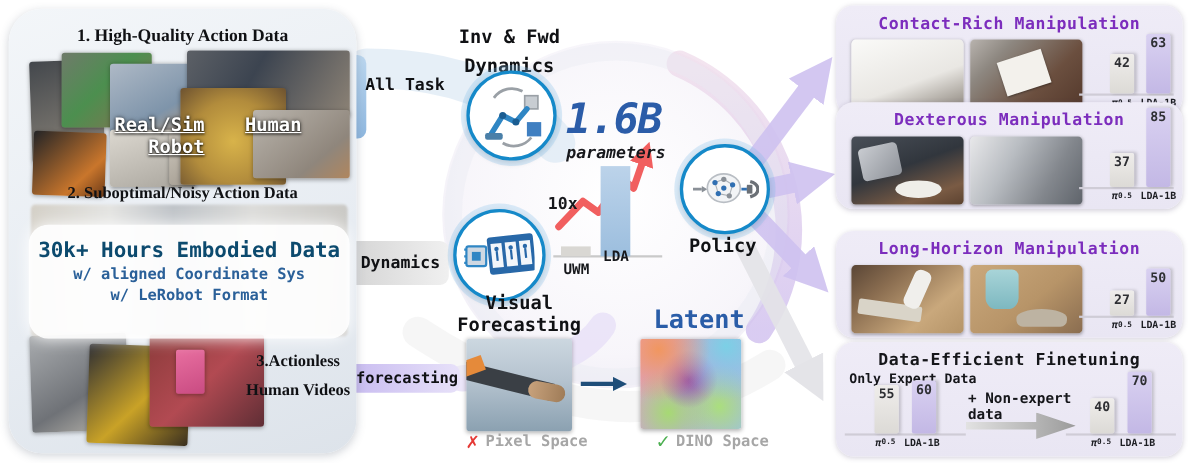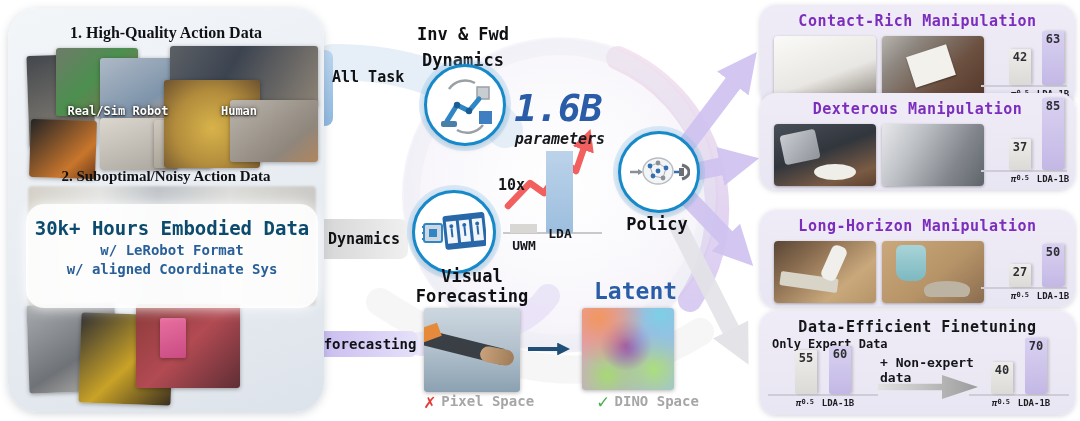--- a/index.html
+++ b/index.html
@@ -7,22 +7,22 @@
        font-family:"DejaVu Sans Mono","Liberation Mono",monospace;}
   .abs{position:absolute;}
   
   svg.bglayer{position:absolute;left:0;top:0;z-index:0;}
   
   .left-panel{left:8px;top:8px;width:316px;height:404px;border-radius:30px;z-index:2;
     background:linear-gradient(160deg,#f3f6f9 0%,#e7ecf2 60%,#dde3ea 100%);
     box-shadow:0 2px 8px rgba(80,90,110,.25);}
   .sec-title{font-weight:bold;color:#101114;text-align:center;font-family:Liberation Serif, serif;}
   .ph{position:absolute;border-radius:3px;box-shadow:0 1px 4px rgba(0,0,0,.35);}
-  .ph-label{position:absolute;color:#fff;font-weight:bold;font-size:12px;text-align:center;
-    text-shadow:0 1px 2px rgba(0,0,0,.9),0 0 4px rgba(0,0,0,.6);z-index:4;}
+  .ph-label{position:absolute;color:#fff;font-weight:bold;font-size:17px;text-align:right;
+    text-shadow:0 1px 2px rgba(0,0,0,.9),0 0 4px rgba(0,0,0,.6);z-index:4;text-decoration:underline;}
   .stats-card{left:18px;top:196px;width:292px;height:104px;border-radius:18px;z-index:3;
     background:rgba(255,255,255,.93);box-shadow:0 0 14px rgba(255,255,255,.9);}
   .stats-title{font-size:19px;font-weight:bold;color:#0c4a6e;text-align:center;margin-top:13px;}
   .stats-line{font-size:14px;font-weight:bold;color:#2a6099;text-align:center;margin-top:3px;}
   .faded-strip{left:20px;top:178px;width:288px;height:120px;opacity:.45;z-index:2;
     background:linear-gradient(90deg,#b9ab92 0%,#ddd8cd 25%,#8e9296 45%,#cfc9bd 70%,#a89f90 100%);
     filter:blur(1px);border-radius:4px;}
   
   .band{z-index:1;border-radius:8px;}
   .band-blue{left:315px;top:50px;width:18px;height:76px;
@@ -144,28 +144,32 @@
   <div class="ph" style="left:222px;top:92px;width:88px;height:62px;background:linear-gradient(140deg,#bab5ad,#8f867c 70%,#b0865e);"></div>
   <div class="ph-label" style="left:42px;top:96px;width:136px;">Real/Sim Robot</div>
   <div class="ph-label" style="left:196px;top:96px;width:70px;">Human</div>
 
   <div class="abs sec-title" style="left:10px;top:160px;width:296px;font-size:15px;">2. Suboptimal/Noisy Action Data</div>
 
   <div class="abs faded-strip"></div>
 
   <div class="abs stats-card">
     <div class="stats-title">30k+ Hours Embodied Data</div>
+    <div class="stats-line">w/ aligned Coordinate Sys</div>
     <div class="stats-line">w/ LeRobot Format</div>
-    <div class="stats-line">w/ aligned Coordinate Sys</div>
   </div>
 
   <div class="ph" style="left:20px;top:296px;width:88px;height:88px;background:linear-gradient(150deg,#a8abae,#6f7277 60%,#c2beb4);transform:rotate(-2deg);"></div>
   <div class="ph" style="left:72px;top:306px;width:92px;height:90px;background:linear-gradient(135deg,#2f2f33,#c9a227 55%,#3a2f1f);transform:rotate(2deg);"></div>
   <div class="ph" style="left:128px;top:296px;width:104px;height:84px;background:linear-gradient(135deg,#8c3b3b,#b24a52 50%,#5f2e35);"></div>
   <div class="ph" style="left:152px;top:310px;width:26px;height:40px;background:linear-gradient(160deg,#e86fa0,#c94b82);border-radius:2px;"></div>
+  <div class="abs sec-title" style="left:208px;top:308px;width:110px;font-size:15px;line-height:1.75;">
+    <div>3.Actionless</div>
+    <div>Human Videos</div>
+  </div>
 </div>
 
 <div class="abs flow-title" style="left:398px;top:22px;width:130px;font-size:17px;line-height:1.5;">
   <div>Inv &amp; Fwd</div>
   <div>Dynamics</div>
 </div>
 
 <div class="abs circle-icon" style="left:424px;top:64px;width:76px;height:76px;">
   <svg width="60" height="60" viewBox="0 0 60 60">
     <path d="M 14 14 A 20 20 0 0 1 40 8" stroke="#9aa0a6" stroke-width="2.5" fill="none"></path>

